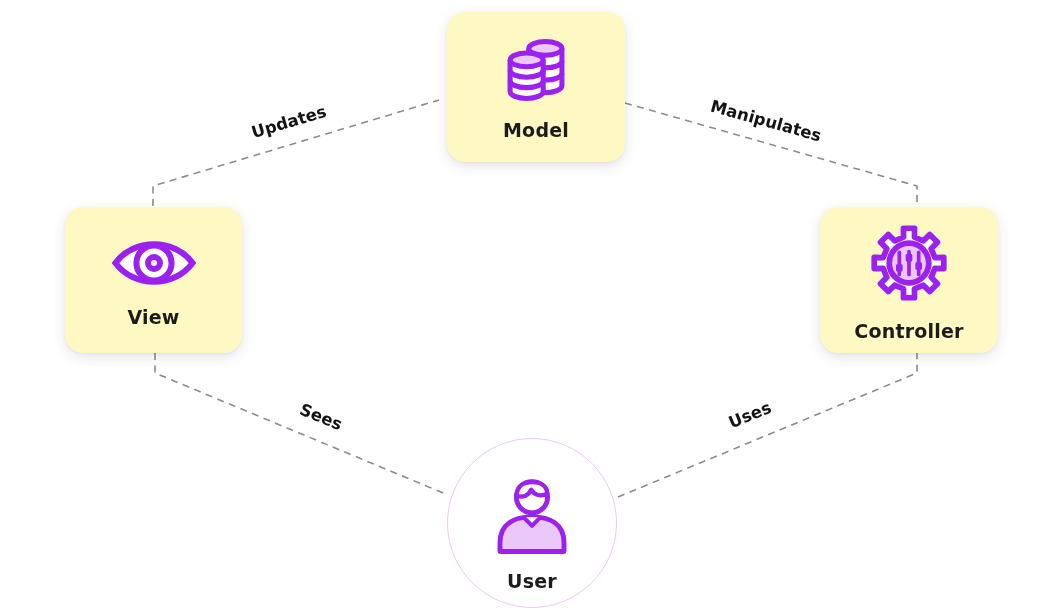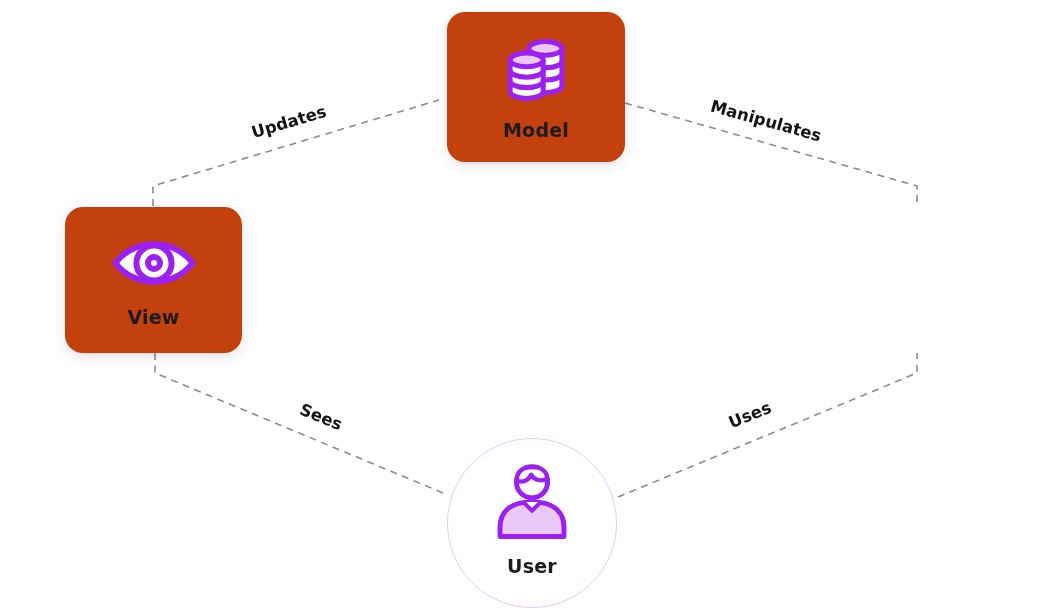--- a/index.html
+++ b/index.html
@@ -3,35 +3,35 @@
 <meta charset="utf-8">
 <style>
   html,body{margin:0;padding:0;background:#ffffff;}
   .canvas{
     position:relative;width:1062px;height:615px;background:#ffffff;
     font-family:"DejaVu Sans","Liberation Sans",sans-serif;overflow:hidden;
   }
   .connectors{position:absolute;left:0;top:0;width:1062px;height:615px;}
   .connectors path{fill:none;stroke:#8c8c8c;stroke-width:1.6;stroke-dasharray:7 5.5;}
   .node-card{
-    position:absolute;background:#c2410c;border-radius:18px;
+    position:absolute;background:#fef9c3;border-radius:18px;
     box-shadow:0 4px 14px rgba(45,45,70,0.12), 0 1px 3px rgba(0,0,0,0.05);
     display:flex;flex-direction:column;align-items:center;justify-content:center;
   }
   .node-card .icon-wrap{display:flex;align-items:center;justify-content:center;}
   .node-label{
     font-size:19px;font-weight:700;color:#1c1c1c;letter-spacing:0.2px;margin-top:13px;
   }
   .card-model{left:447px;top:12px;width:178px;height:150px;}
   .card-view{left:65px;top:207px;width:177px;height:146px;text-align:right;}
   .card-controller{left:820px;top:207px;width:178px;height:146px;}
   .user-circle{
     position:absolute;left:447px;top:438px;width:170px;height:170px;
     border-radius:50%;border:1.5px solid #e8c9f7;background:#ffffff;
-    display:flex;flex-direction:column;align-items:center;justify-content:flex-start;
+    display:flex;flex-direction:column;align-items:center;justify-content:center;
     box-sizing:border-box;padding-top:16px;
   }
   .user-circle .node-label{margin-top:4px;}
   .edge-label{
     position:absolute;font-size:16.5px;font-weight:700;color:#141414;
     transform-origin:center center;white-space:nowrap;
   }
   .lbl-updates{left:289px;top:122px;transform:translate(-50%,-50%) rotate(-16.5deg);}
   .lbl-manipulates{left:766px;top:121px;transform:translate(-50%,-50%) rotate(15.5deg);}
   .lbl-sees{left:321px;top:417px;transform:translate(-50%,-50%) rotate(22deg);}
@@ -78,20 +78,46 @@
         <g stroke="#9c20f0" stroke-width="7" fill="#ffffff">
           <path d="M5 50 C26 21 74 21 95 50 C74 79 26 79 5 50 Z" stroke-linejoin="miter"></path>
           <circle cx="50" cy="50" r="20.5"></circle>
           <circle cx="50" cy="50" r="7"></circle>
         </g>
       </svg>
     </span>
     <div class="node-label">View</div>
   </div>
 
+  <div class="node-card card-controller">
+    <span class="icon-wrap">
+      <svg width="88" height="88" viewBox="0 0 100 100">
+        <path d="M79.3 43.8 L89.5 43.7 L89.5 56.3 L79.3 56.2
+                 L75.2 66.3 L82.4 73.5 L73.5 82.4 L66.3 75.2
+                 L56.2 79.3 L56.3 89.5 L43.7 89.5 L43.8 79.3
+                 L33.7 75.2 L26.5 82.4 L17.6 73.5 L24.8 66.3
+                 L20.7 56.2 L10.5 56.3 L10.5 43.7 L20.7 43.8
+                 L24.8 33.7 L17.6 26.5 L26.5 17.6 L33.7 24.8
+                 L43.8 20.7 L43.7 10.5 L56.3 10.5 L56.2 20.7
+                 L66.3 24.8 L73.5 17.6 L82.4 26.5 L75.2 33.7 Z" fill="#ffffff" stroke="#9c20f0" stroke-width="6.5" stroke-linejoin="round"></path>
+        <circle cx="50" cy="50" r="22.5" fill="#eac9fa" stroke="#9c20f0" stroke-width="6.5"></circle>
+        <g stroke="#9c20f0" stroke-width="4.2" stroke-linecap="round">
+          <line x1="39" y1="38" x2="39" y2="63"></line>
+          <line x1="50" y1="37" x2="50" y2="63"></line>
+          <line x1="61" y1="38" x2="61" y2="63"></line>
+        </g>
+        <g fill="#9c20f0">
+          <rect x="35.2" y="51" width="7.6" height="9" rx="2"></rect>
+          <rect x="46.2" y="39.5" width="7.6" height="9" rx="2"></rect>
+          <rect x="57.2" y="49" width="7.6" height="9" rx="2"></rect>
+        </g>
+      </svg>
+    </span>
+    <div class="node-label">Controller</div>
+  </div>
 
   <div class="user-circle">
     <span class="icon-wrap">
       <svg width="80" height="92" viewBox="5 4 90 92">
         <path d="M14 90 L14 80 C14 59 30 51 50 51 C70 51 86 59 86 80 L86 90 Z" fill="#eac9fa" stroke="#9c20f0" stroke-width="5.5" stroke-linejoin="round"></path>
         <path d="M40 51 L50 61 L60 51" fill="#ffffff" stroke="#9c20f0" stroke-width="4.5" stroke-linejoin="round"></path>
         <circle cx="50" cy="29" r="17.5" fill="#ffffff" stroke="#9c20f0" stroke-width="5.5"></circle>
         <path d="M32.8 27 C33 15.5 41 11.8 50 11.8 C59 11.8 67 15.5 67.2 25
                  C60 28.5 53 26.5 49 20.5 C46 26.5 40 30 32.8 27 Z" fill="#ffffff" stroke="#9c20f0" stroke-width="5" stroke-linejoin="round"></path>
       </svg>

